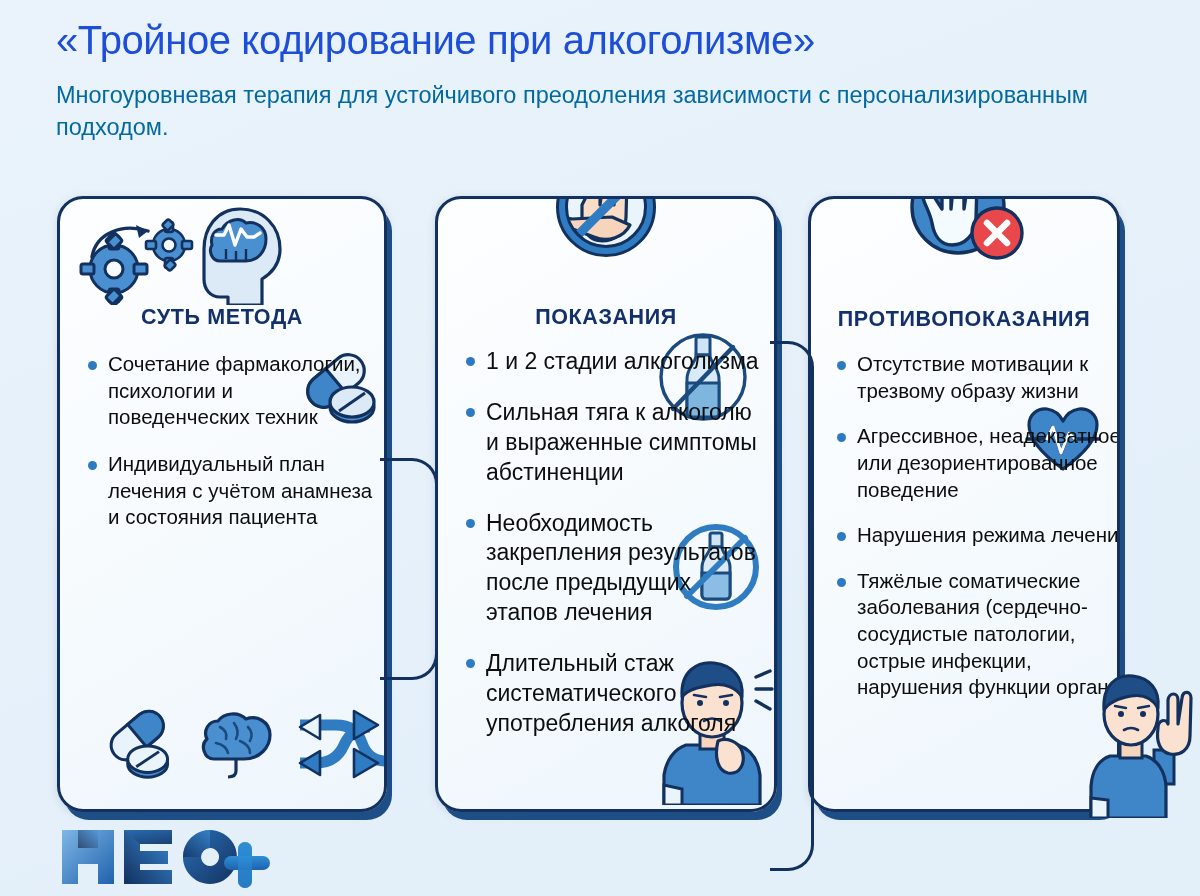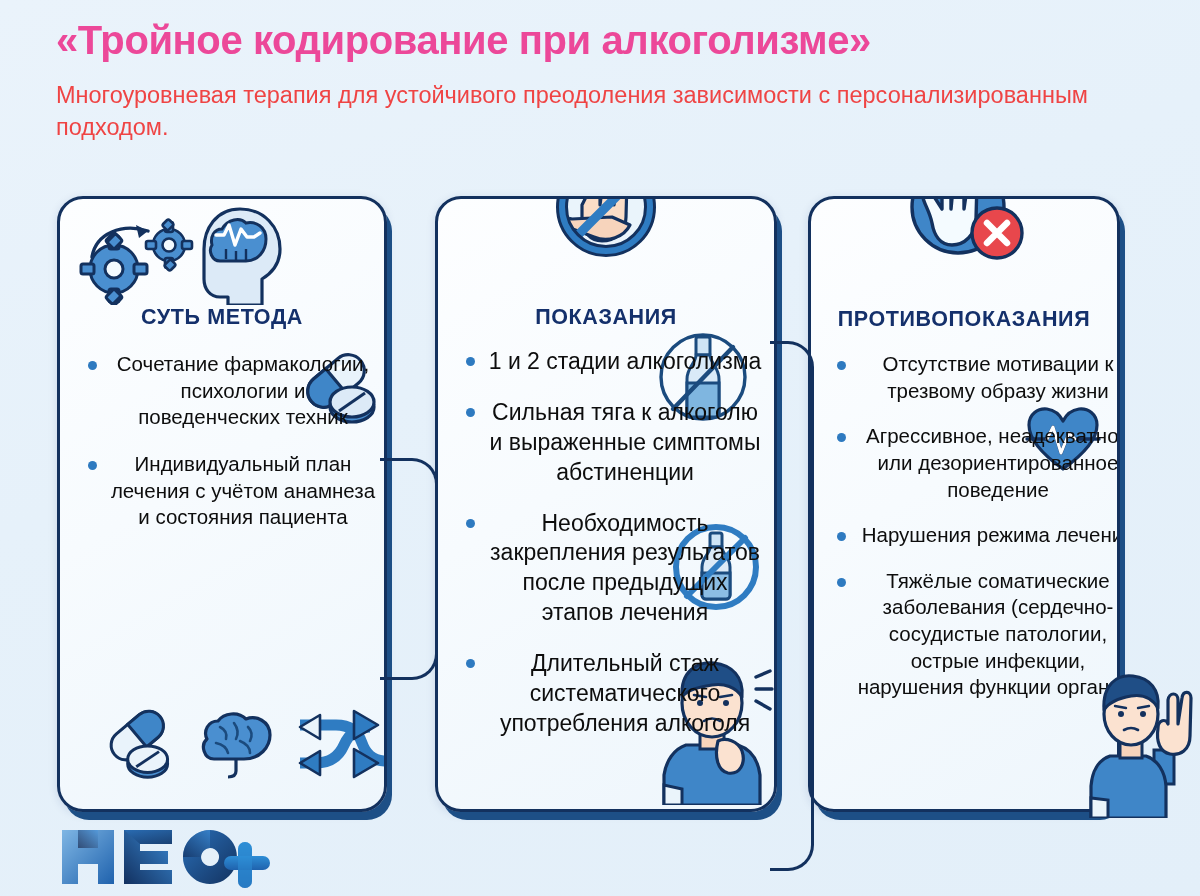--- a/index.html
+++ b/index.html
@@ -20,31 +20,31 @@
 
   
   .header {
     position: absolute;
     left: 56px;
     top: 18px;
     width: 1100px;
   }
   .title {
     font-size: 40px;
-    font-weight: 700;
+    font-weight: 400;
     letter-spacing: -0.4px;
-    color: #ec4899;
+    color: #1d4ed8;
     line-height: 1.12;
     white-space: nowrap;
   }
   .subtitle {
     margin-top: 17px;
     font-size: 23.5px;
     line-height: 1.36;
-    color: #ef4444;
+    color: #0369a1;
     max-width: 1075px;
   }
 
   
   .deck {
     position: absolute;
     top: 196px;
     left: 0;
     width: 1200px;
     height: 626px;
@@ -113,21 +113,20 @@
     color: #14306b;
   }
   .c1 .card-title { top: 106px; }
   .c2 .card-title { top: 106px; }
   .c3 .card-title { top: 108px; }
 
   ul.bullets {
     position: absolute;
     list-style: none;
     z-index: 3;
-    text-align: center;
   }
   .c1 ul.bullets { left: 26px; top: 152px; width: 292px; }
   .c2 ul.bullets { left: 26px; top: 148px; width: 300px; }
   .c3 ul.bullets { left: 24px; top: 152px; width: 304px; }
 
   ul.bullets li {
     position: relative;
     padding-left: 22px;
     margin-bottom: 20px;
     font-size: 20.5px;

